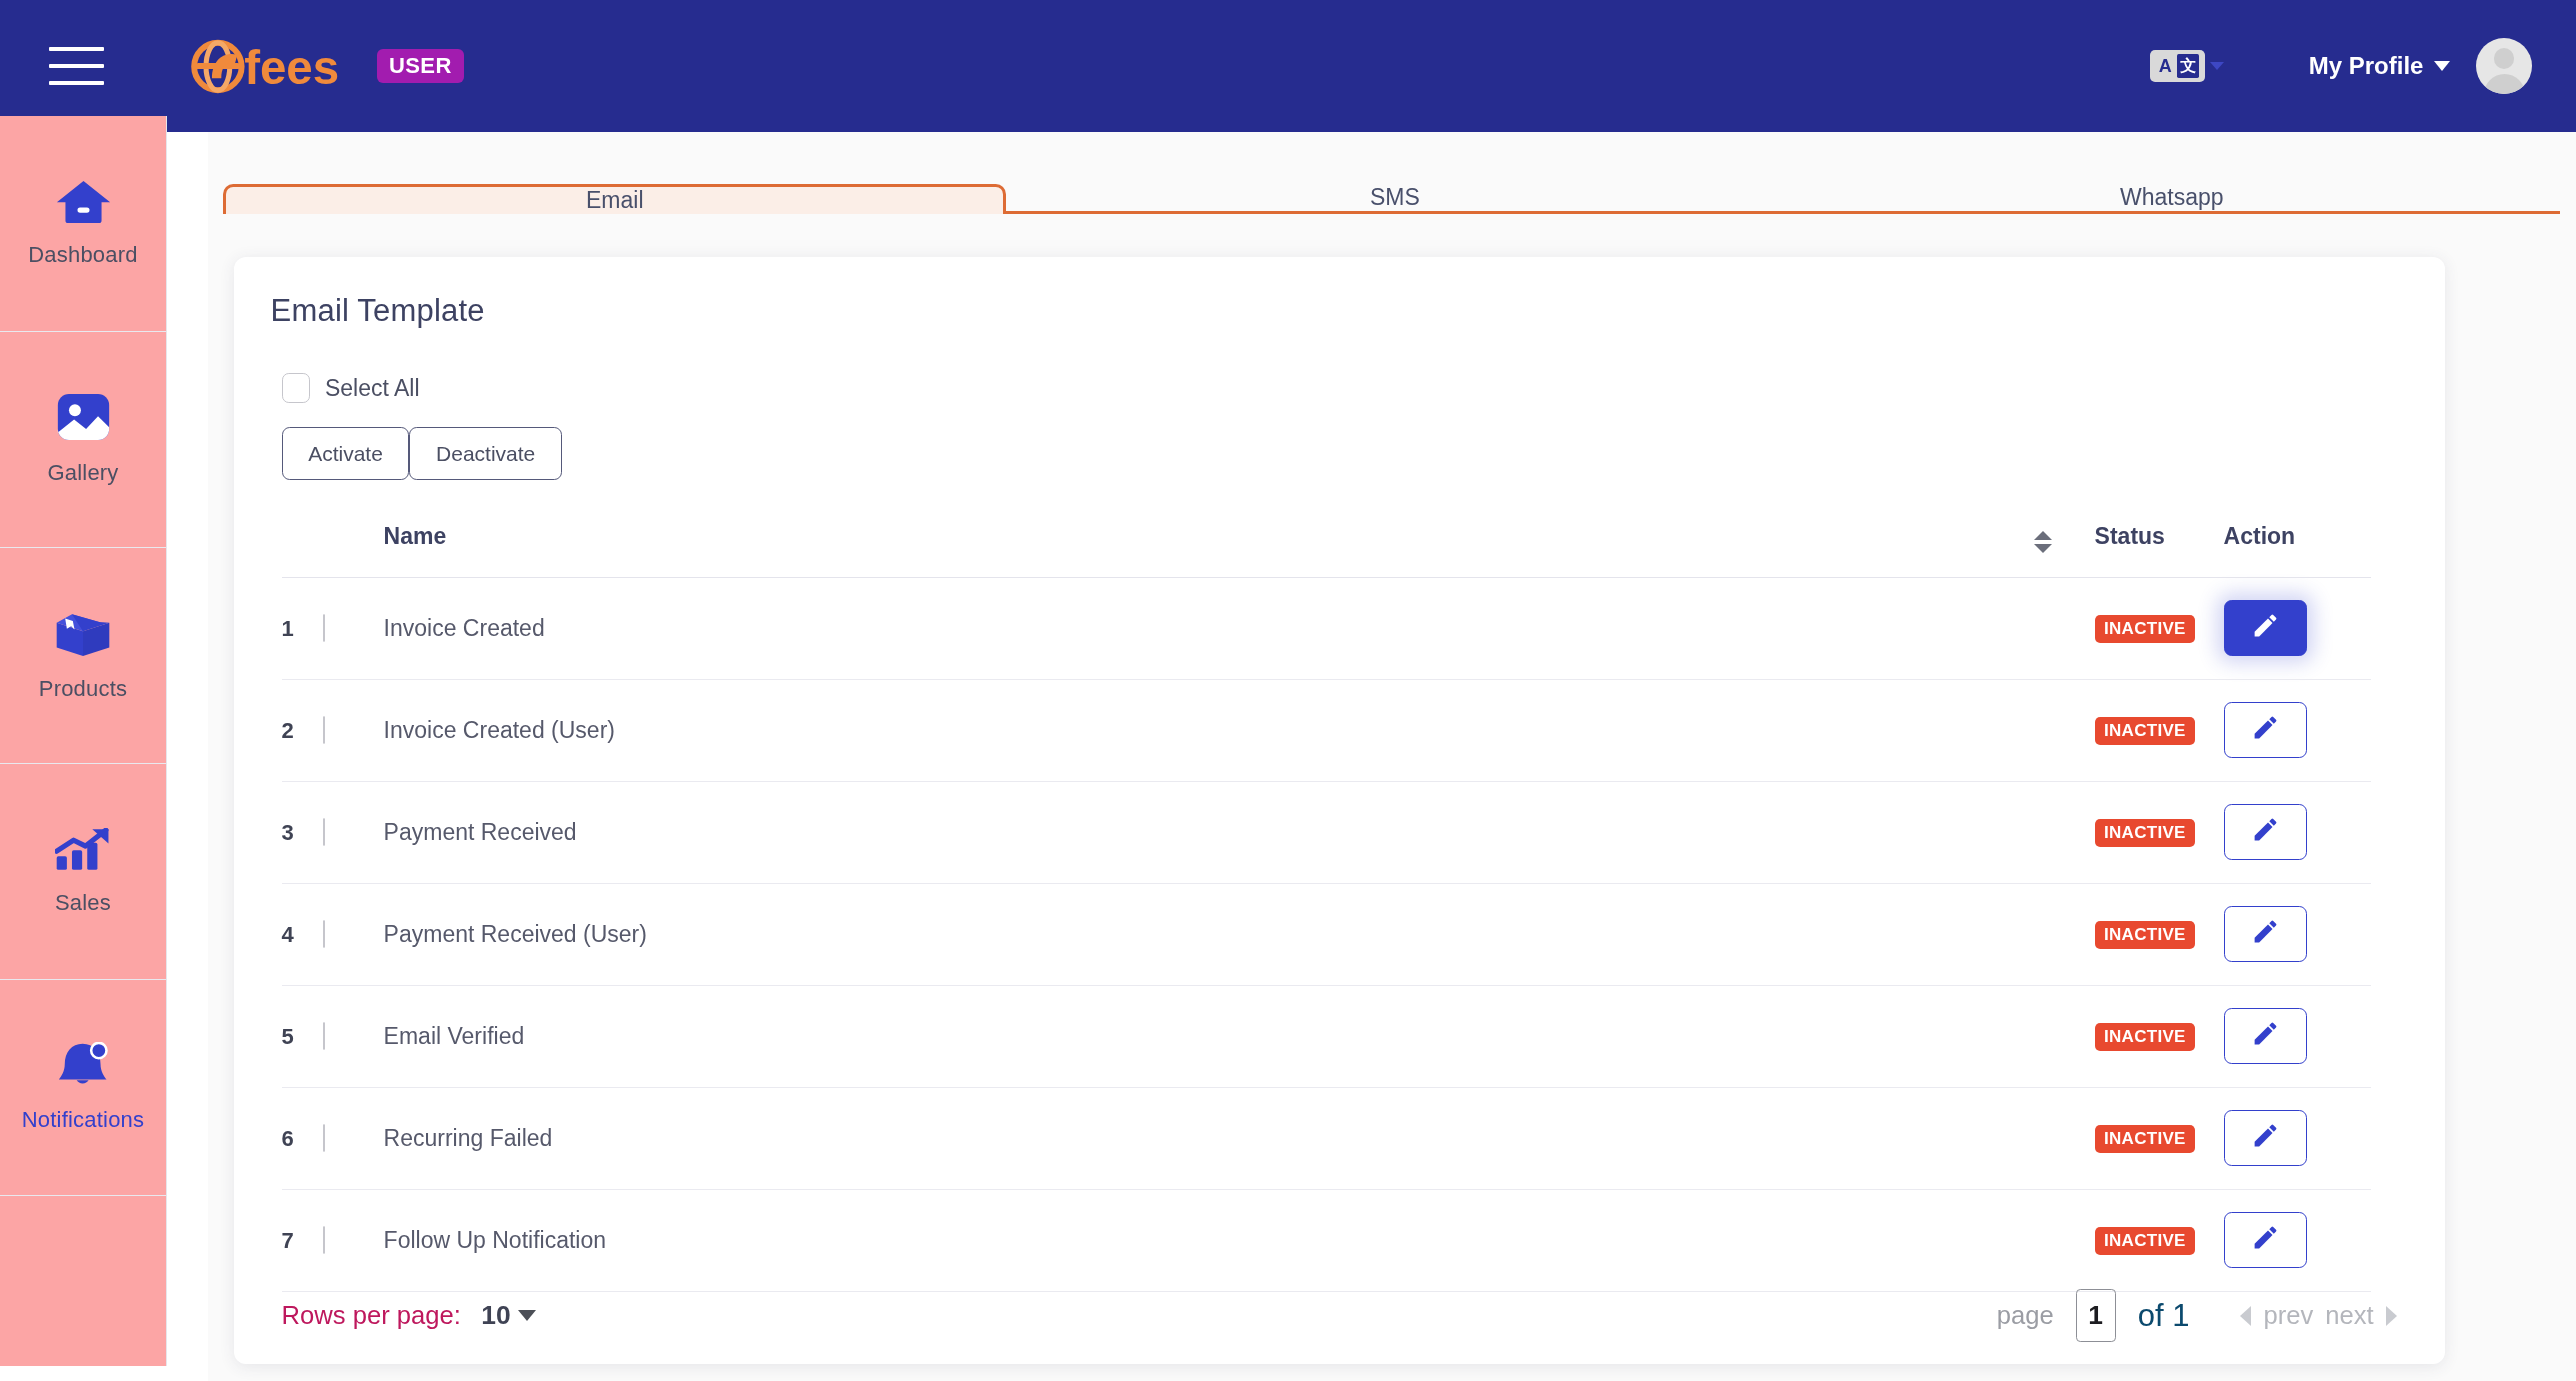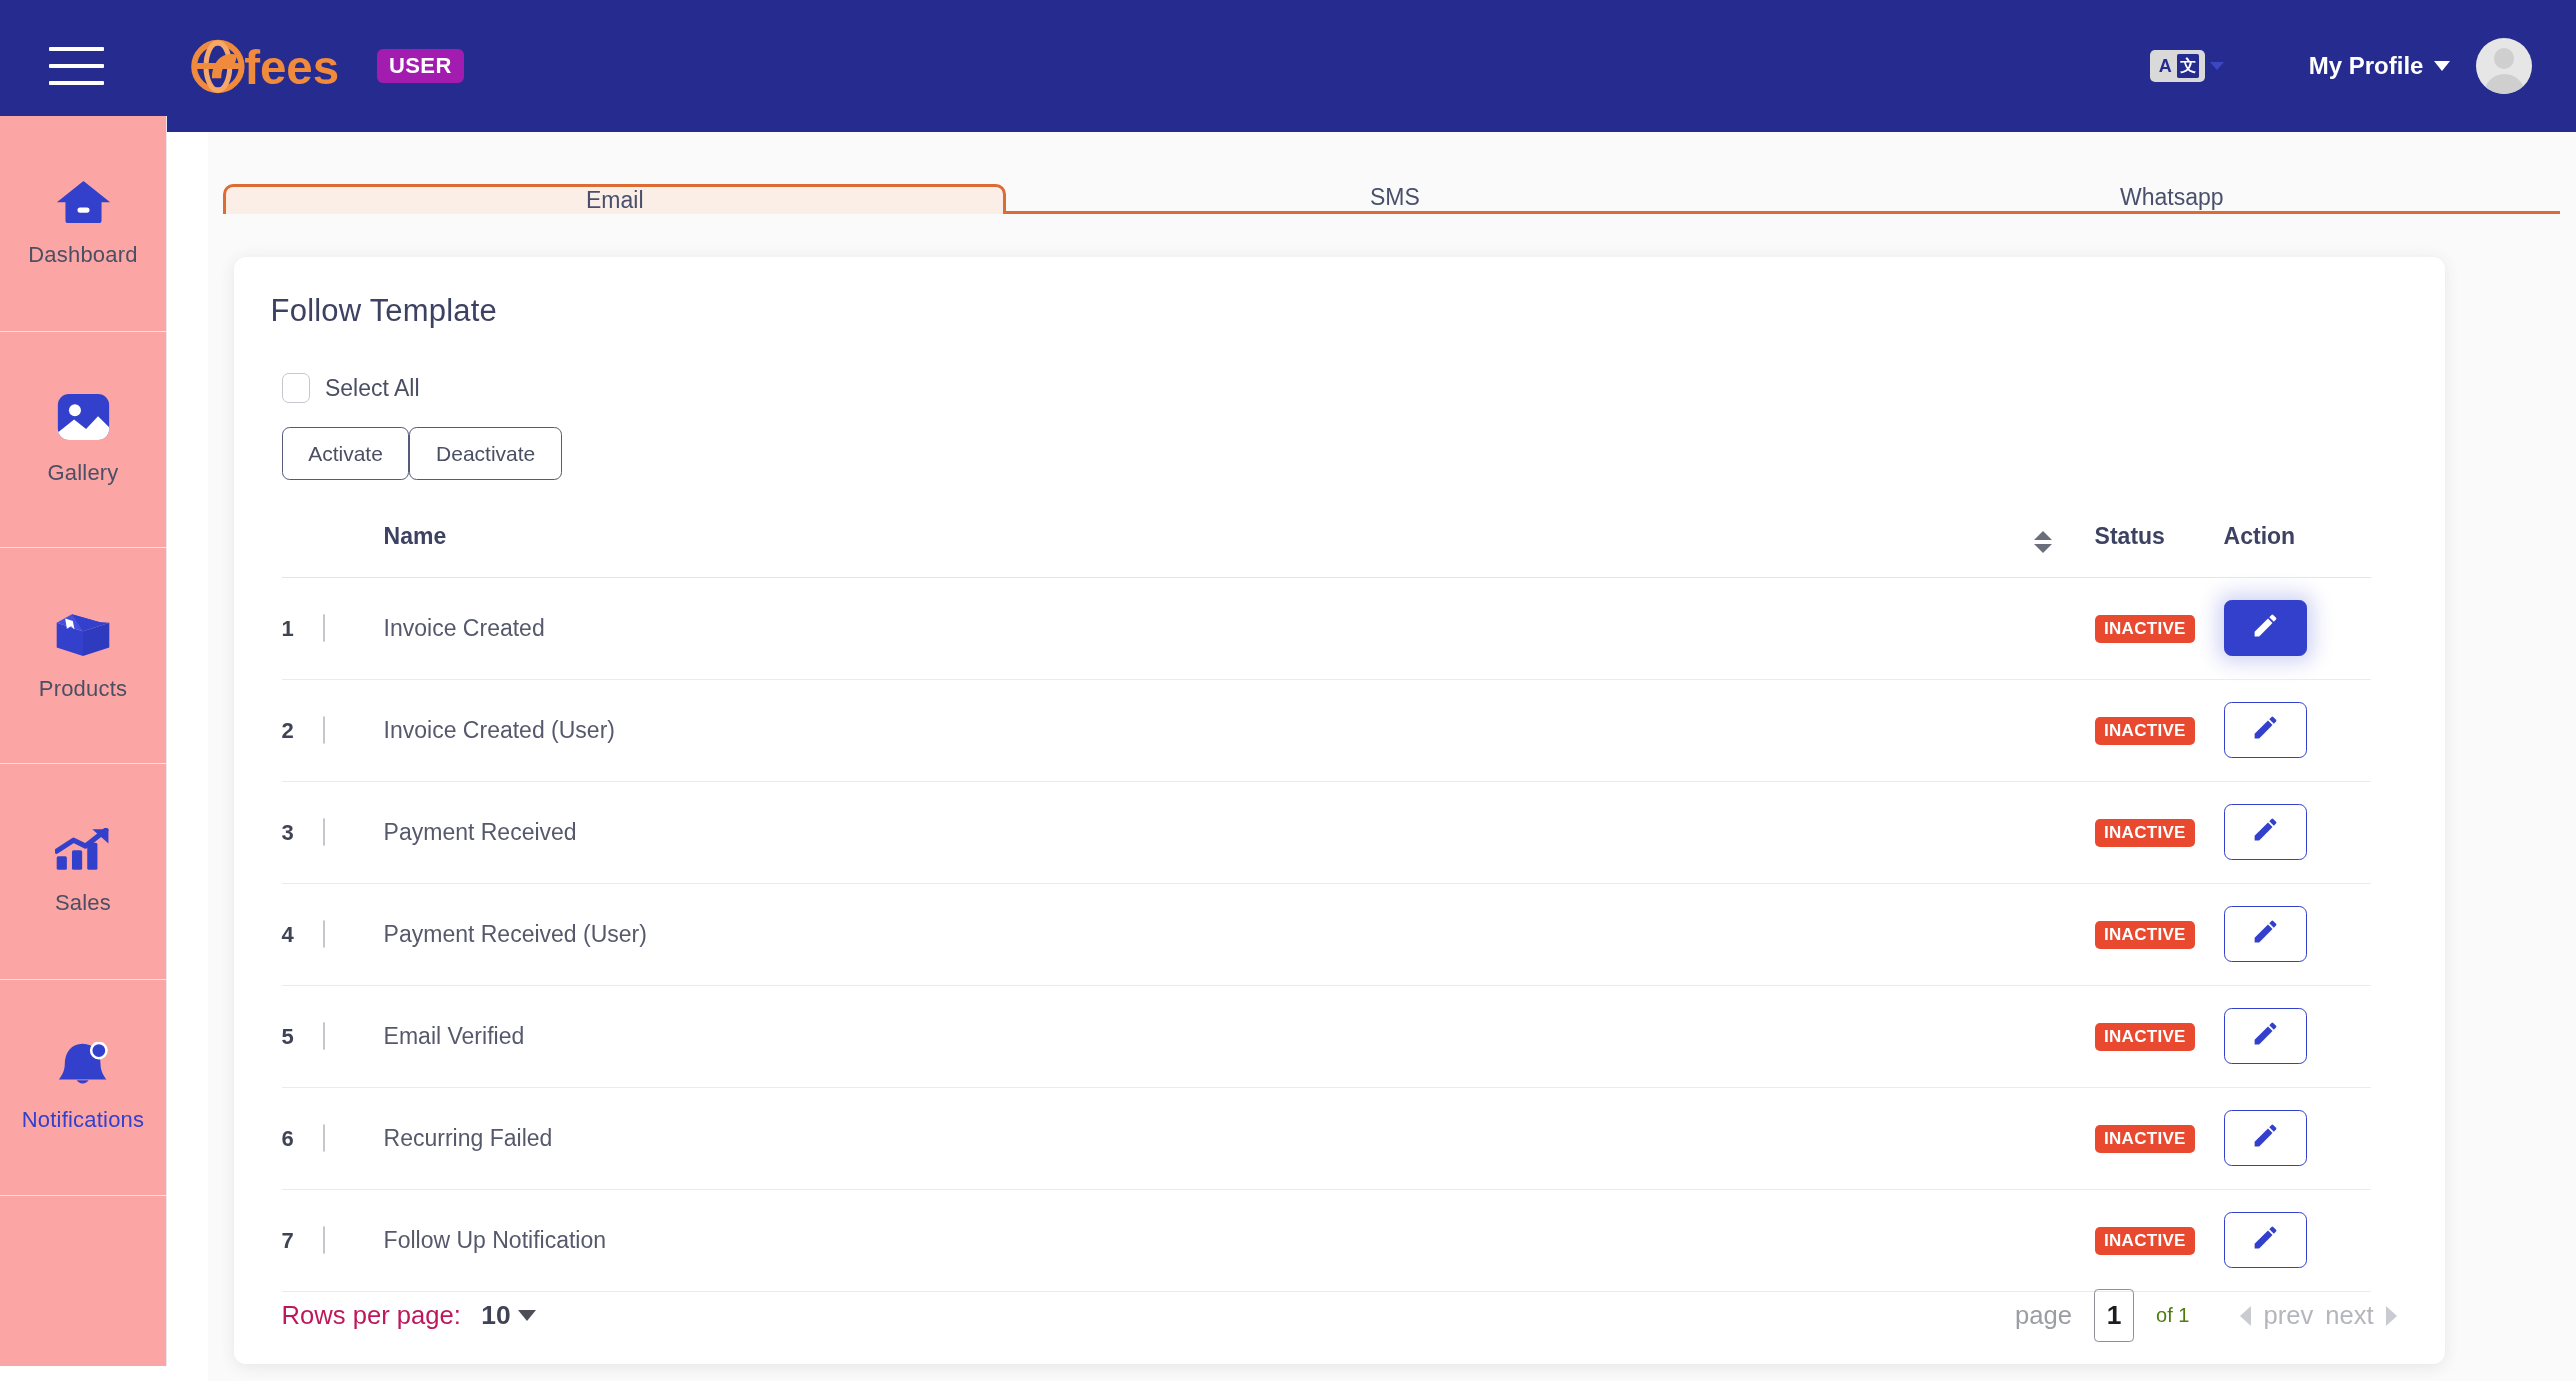--- a/index.html
+++ b/index.html
@@ -291,21 +291,21 @@
   .pager-right { display: flex; align-items: center; gap: 22px; }
   .p-word { font-size: 25.6px; color: #9b9da4; }
   .p-box {
     width: 40px; height: 53px;
     border: 1.7px solid #8d8f96;
     border-radius: 4.3px;
     display: flex; align-items: center; justify-content: center;
     font-size: 26.4px; font-weight: 700; color: #1d1d21;
     cursor: pointer;
   }
-  .p-of { font-size: 20px; color: #4d7c0f; }
+  .p-of { font-size: 31px; color: #0c4a6e; }
   .p-nav { display: flex; align-items: center; gap: 12px; margin-left: 29px; }
   .p-nav span { font-size: 25.6px; color: #b4b6bc; cursor: pointer; }
   .ar-l {
     width: 0; height: 0;
     border-top: 10.2px solid transparent;
     border-bottom: 10.2px solid transparent;
     border-right: 11px solid #c9cbd0;
   }
   .ar-r {
     width: 0; height: 0;
@@ -431,21 +431,21 @@
     <div class="tab">
       <span>SMS</span>
     </div>
     <div class="tab">
       <span>Whatsapp</span>
     </div>
   </div>
 
   <div class="card">
 
-    <div class="card-title">Follow Template</div>
+    <div class="card-title">Email Template</div>
 
     <div class="selectall-row">
       <span class="cbx"></span>
       <span class="selectall-label">Select All</span>
     </div>
 
     <div class="btn-row">
       <button class="btn-outline">Activate</button>
       <button class="btn-outline">Deactivate</button>
     </div>

